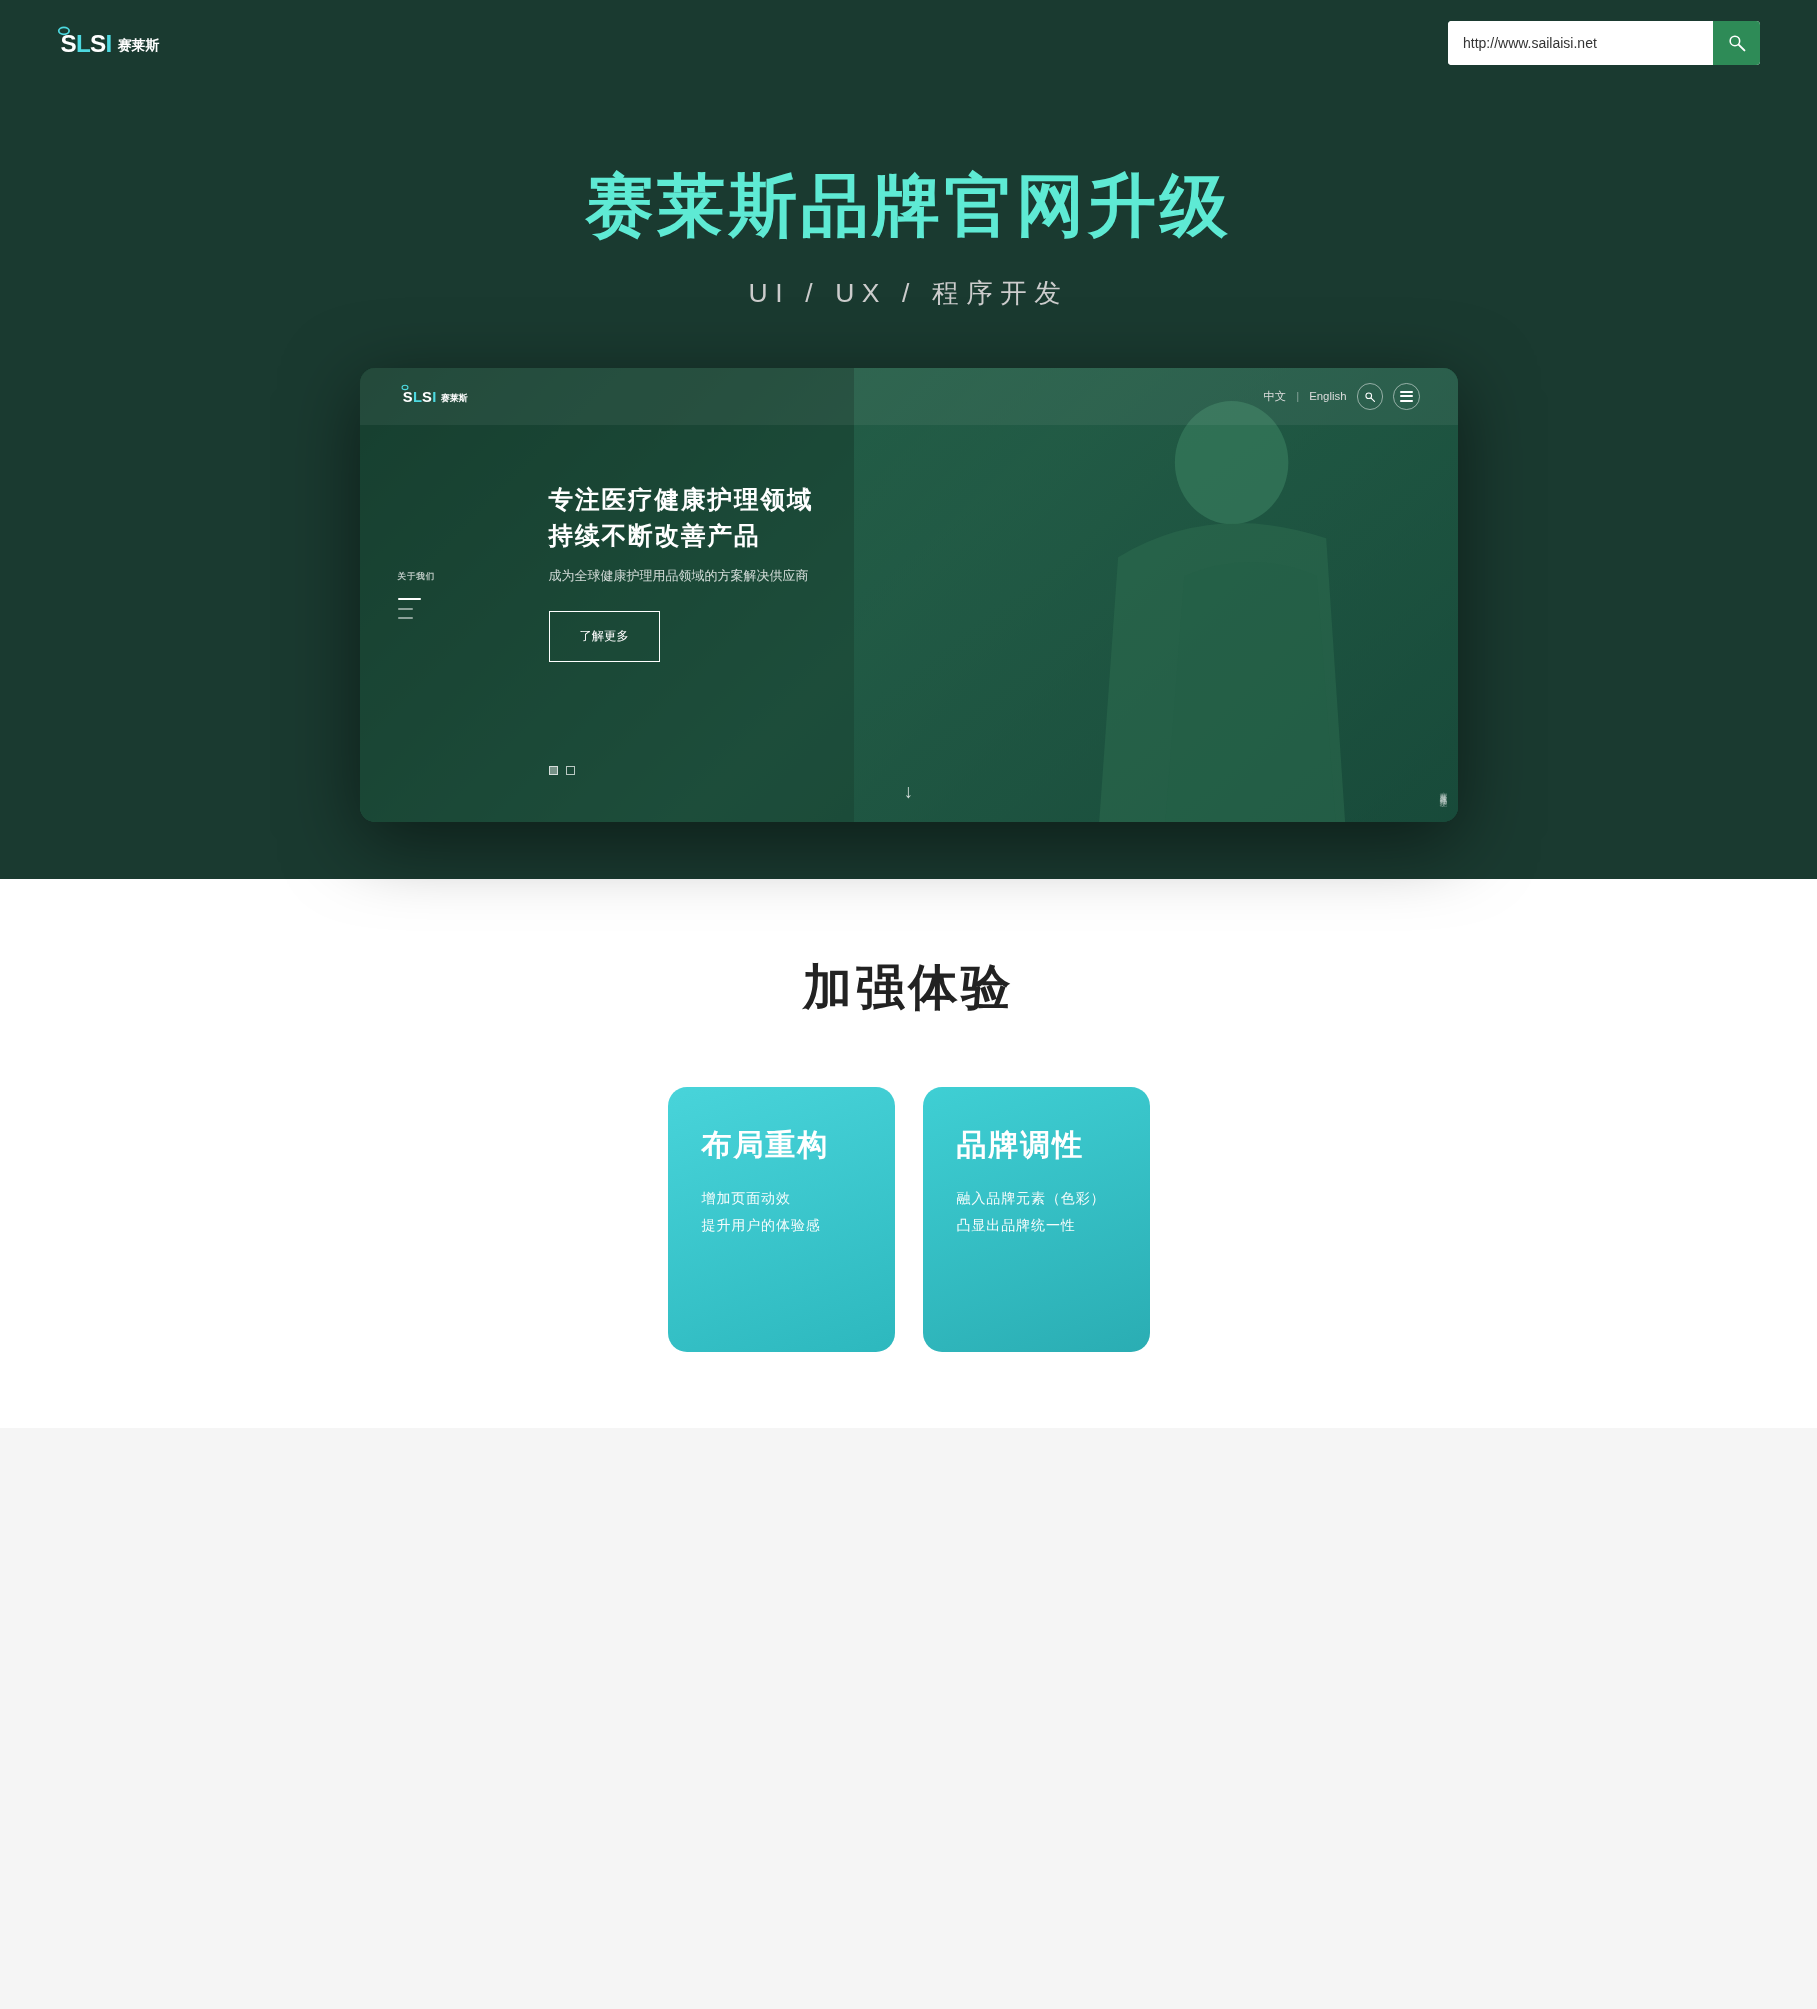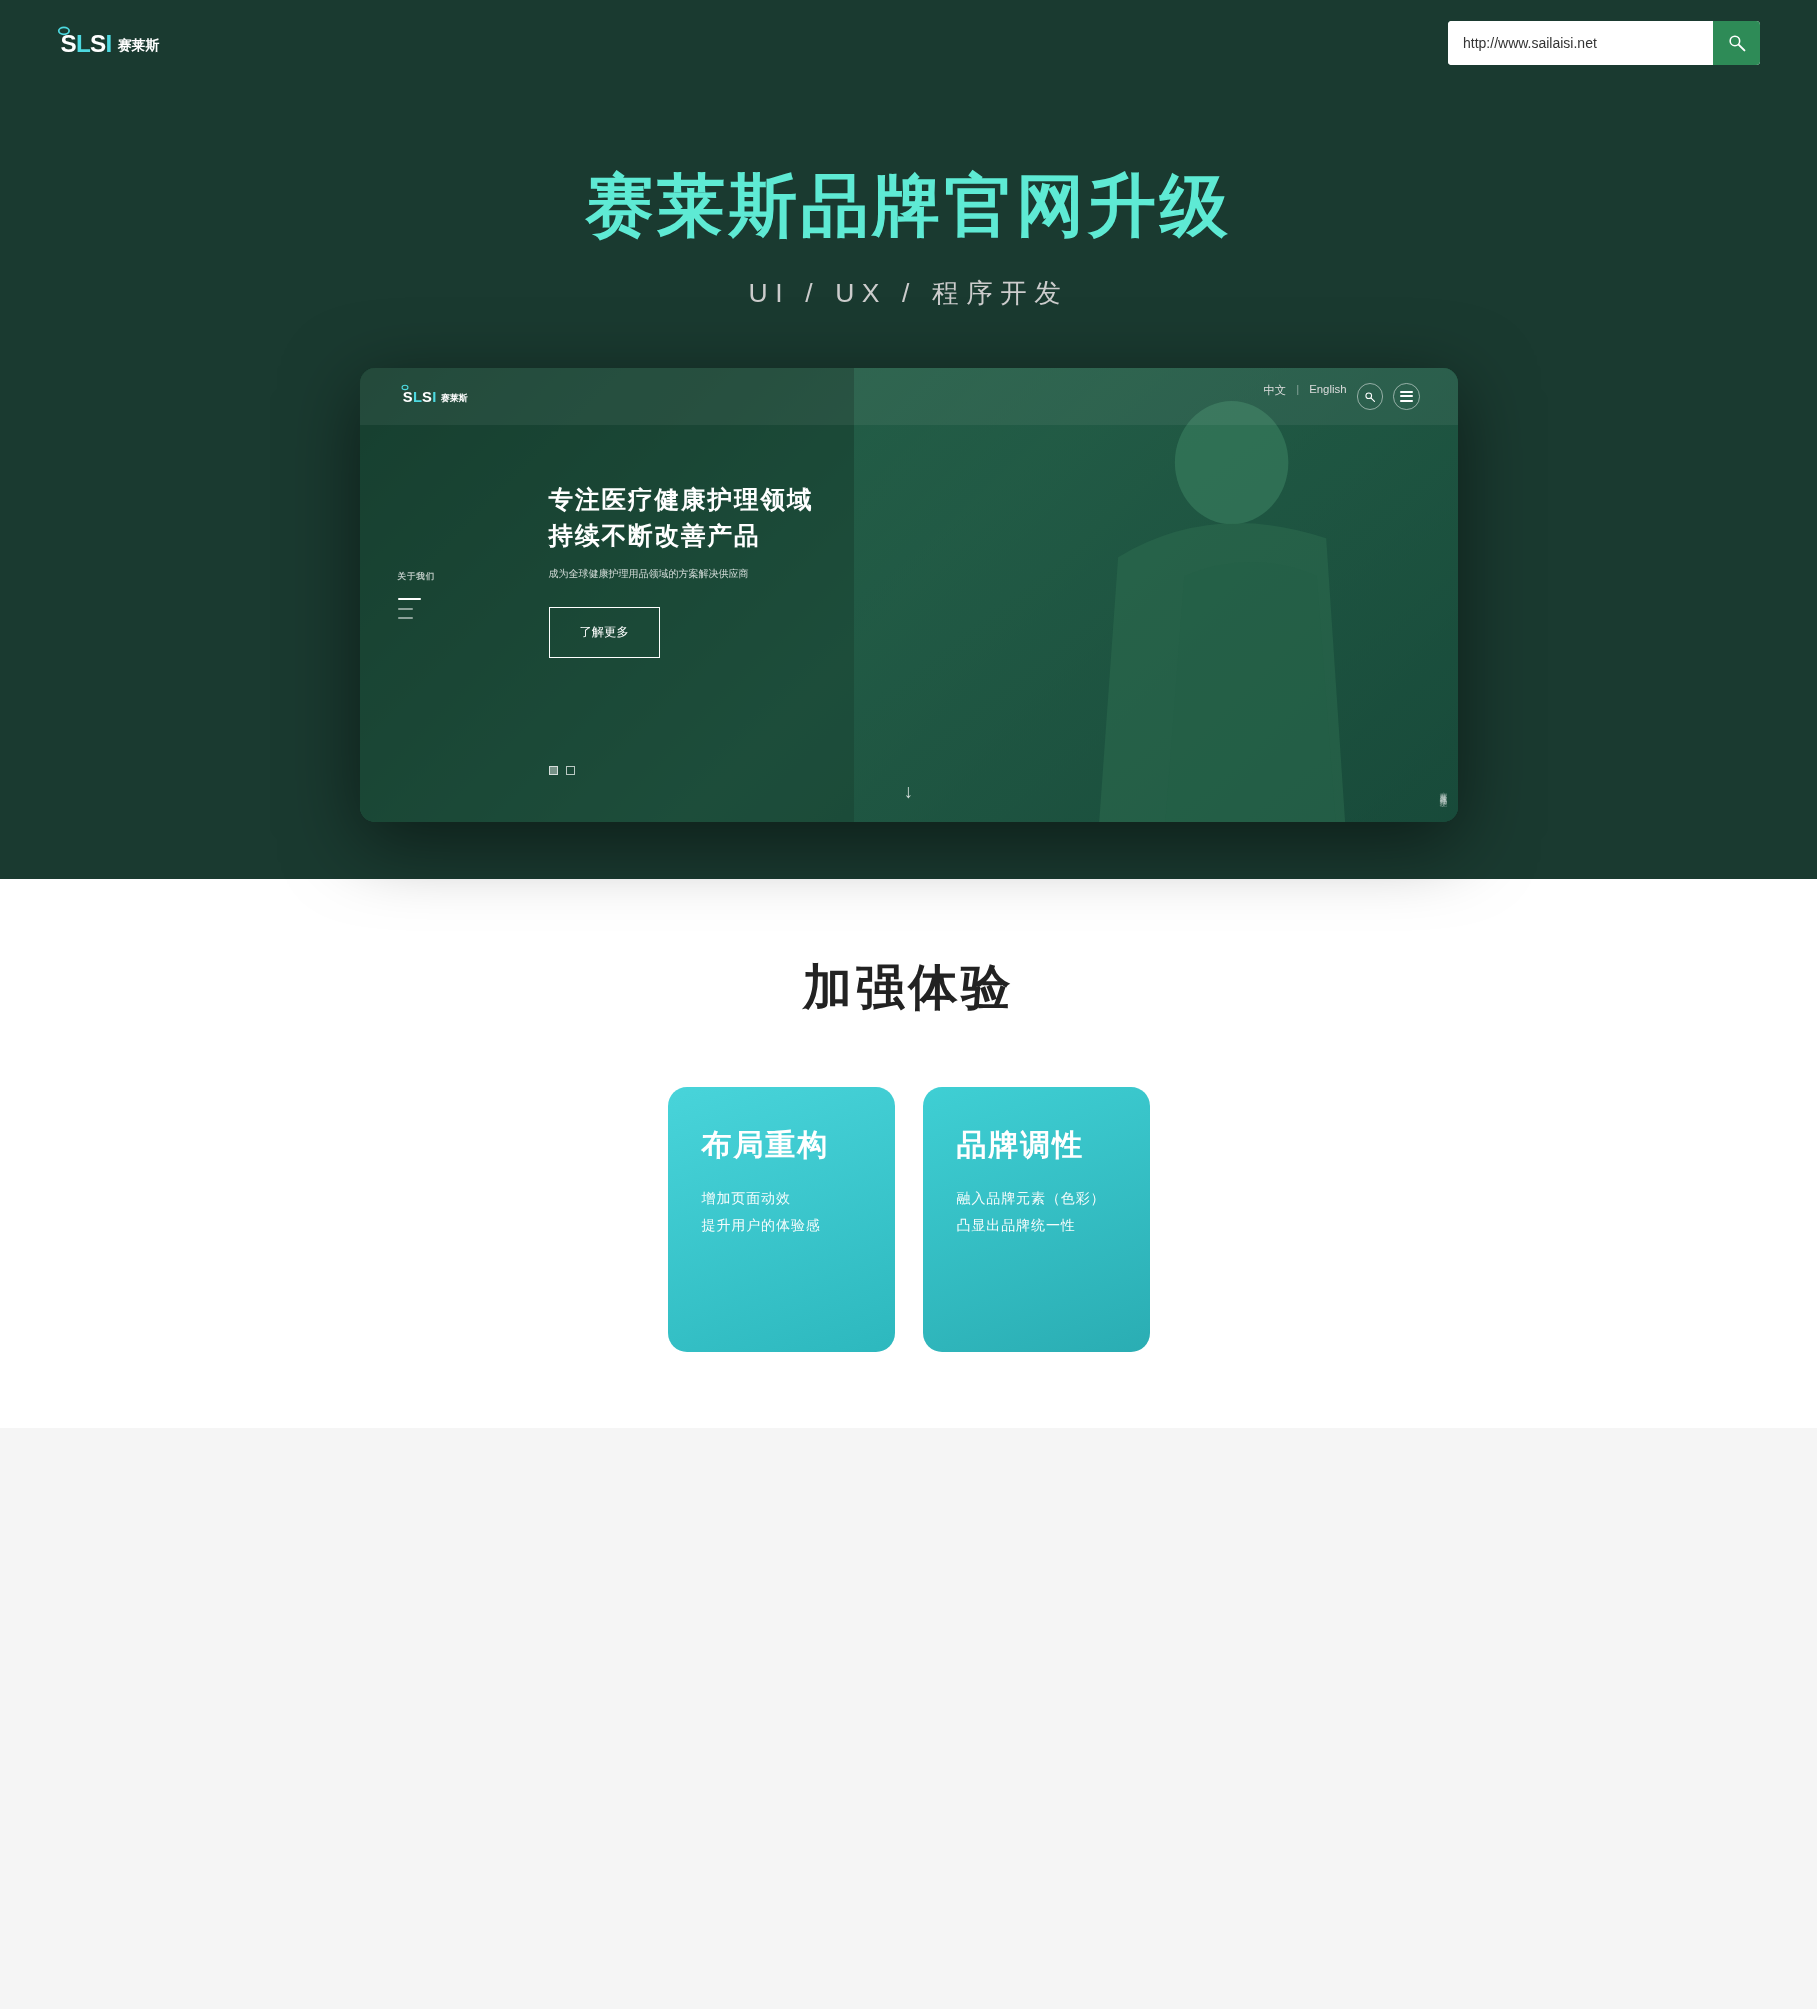--- a/index.html
+++ b/index.html
@@ -129,20 +129,21 @@
       background: rgba(255,255,255,0.06);
     }
 
     .mockup-logo {
       display: flex;
       align-items: center;
     }
 
     .mockup-nav-right {
       display: flex;
+      align-items: center;
       gap: 10px;
     }
 
     .mockup-nav-lang {
       color: #ddd;
       font-size: 11.4px;
     }
 
     .mockup-nav-search {
       width: 26.5px;
@@ -189,21 +190,21 @@
     .mockup-hero-title-line2 {
       color: #fff;
       font-size: 24.6px;
       font-weight: 800;
       line-height: 1.5;
       letter-spacing: 1.9px;
     }
 
     .mockup-hero-desc {
       color: rgba(255,255,255,0.8);
-      font-size: 10px;
+      font-size: 13px;
       margin-top: 11.4px;
       margin-bottom: 26.5px;
     }
 
     .mockup-cta-btn {
       display: inline-block;
       padding: 16px 30px;
       border: 0.9px solid #fff;
       color: #fff;
       font-size: 12.3px;

